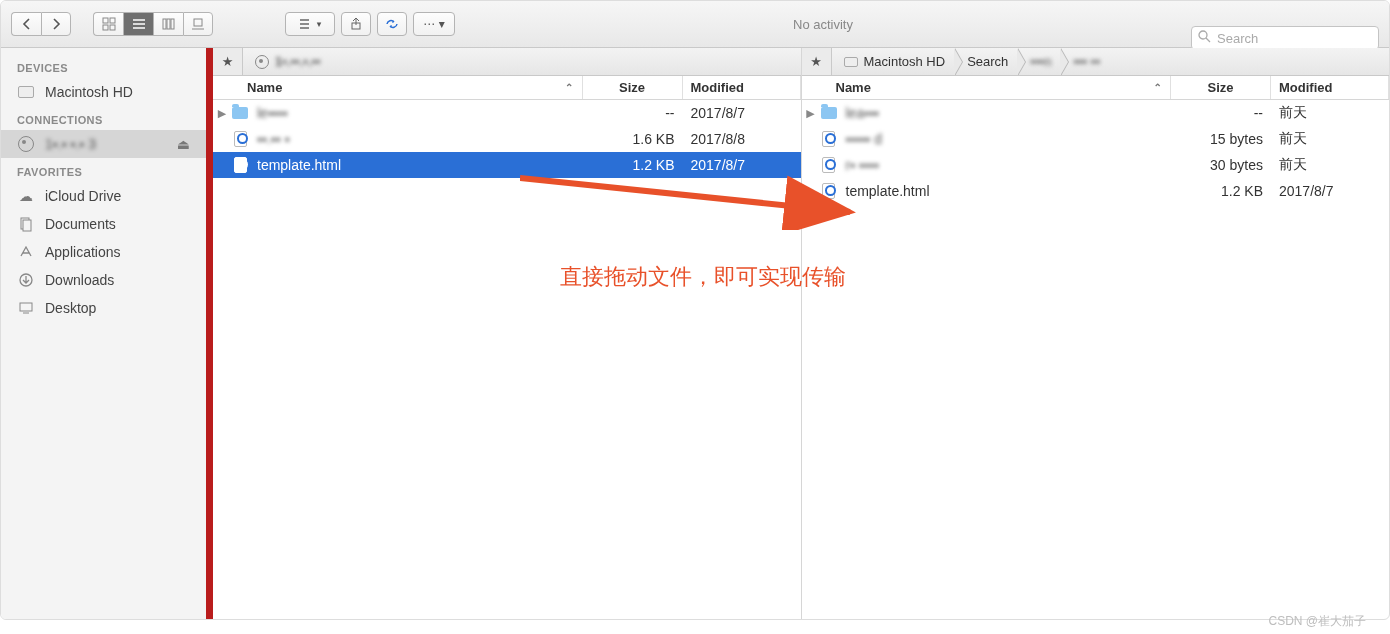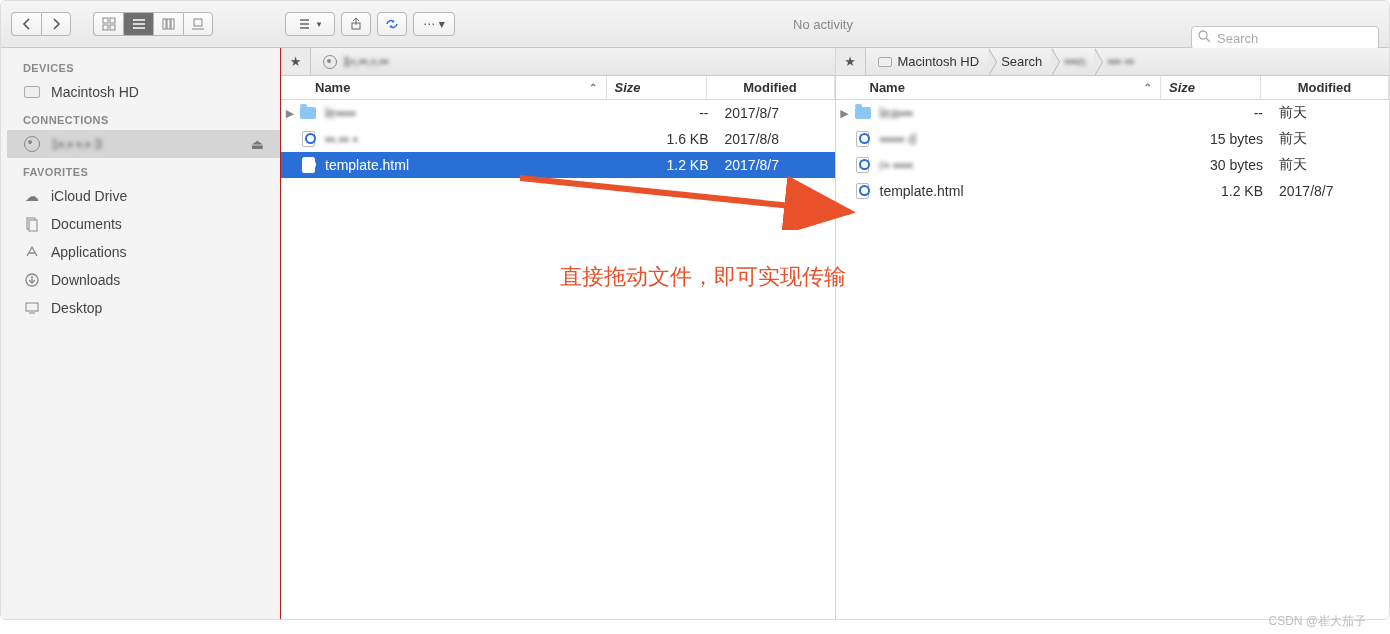--- a/index.html
+++ b/index.html
@@ -15,21 +15,21 @@
   .seg .tb-btn:first-child { border-radius: 4px 0 0 4px; }
   .seg .tb-btn:last-child { border-radius: 0 4px 4px 0; border-right-width: 1px; }
   .seg .tb-btn.active { background: #6f6f6f; color: #fff; }
   .flex { flex: 1; }
   .tb-title { font-size: 13px; color: #888; }
   .search { width: 188px; height: 24px; border: 1px solid #c4c4c4; border-radius: 4px; background: #fff; display: flex; align-items: center; padding: 0 6px; gap: 6px; color: #aaa; font-size: 13px; margin-top: 28px; }
 
   .body { flex: 1; display: flex; min-height: 0; }
 
   
-  .sidebar { width: 280px; background: #f4f4f4; border-right: 1px solid #b91c1c; padding-top: 6px; font-size: 14px; color: #444; padding-left: 6px; }
+  .sidebar { width: 212px; background: #f4f4f4; border-right: 7px solid #b91c1c; padding-top: 6px; font-size: 14px; color: #444; }
   .sb-sec { font-size: 11px; font-weight: 600; color: #8a8a8a; padding: 8px 16px 4px; letter-spacing: 0.4px; }
   .sb-item { display: flex; align-items: center; gap: 10px; padding: 4px 16px; height: 28px; }
   .sb-item.sel { background: #d6d6d6; }
   .sb-eject { margin-left: auto; color: #777; }
   .sb-icon { width: 18px; height: 18px; display: flex; align-items: center; justify-content: center; color: #7a7a7a; }
 
   
   .pane { flex: 1; display: flex; flex-direction: column; border-right: 1px solid #d6d6d6; min-width: 0; }
   .pane:last-child { border-right: none; }
 
@@ -38,22 +38,22 @@
   .crumb { display: flex; align-items: center; gap: 6px; padding: 0 10px 0 12px; height: 100%; position: relative; color: #333; white-space: nowrap; }
   .crumb::after { content: ""; position: absolute; right: -7px; top: 0; width: 0; height: 0; border-top: 14px solid transparent; border-bottom: 14px solid transparent; border-left: 8px solid #e9e9e9; z-index: 2; }
   .crumb::before { content: ""; position: absolute; right: -8px; top: 0; width: 0; height: 0; border-top: 14px solid transparent; border-bottom: 14px solid transparent; border-left: 8px solid #b8b8b8; z-index: 1; }
   .crumb:last-child::after, .crumb:last-child::before { display: none; }
   .star { width: 30px; display: flex; align-items: center; justify-content: center; color: #555; border-right: 1px solid #c9c9c9; height: 100%; background: #ebebeb; }
 
   
   .cols { height: 24px; display: flex; border-bottom: 1px solid #d6d6d6; font-size: 13px; font-weight: 600; color: #333; background: #fff; }
   .col { padding: 0 8px; display: flex; align-items: center; border-right: 1px solid #e0e0e0; }
   .col.name { flex: 1; padding-left: 34px; text-align: right; }
-  .col.size { width: 100px; justify-content: flex-start; font-style: italic; }
-  .col.mod { width: 128px; justify-content: center; }
+  .col.size { width: 100px; justify-content: center; }
+  .col.mod { width: 118px; }
   .col .sort { margin-left: auto; font-size: 10px; color: #777; }
 
   
   .rows { flex: 1; overflow: auto; font-size: 14px; color: #333; position: relative; }
   .row { height: 26px; display: flex; align-items: center; }
   .row .exp { width: 18px; text-align: center; color: #888; font-size: 11px; }
   .row .ficon { width: 18px; height: 18px; margin-right: 6px; display: flex; align-items: center; justify-content: center; }
   .row .fname { flex: 1; padding-left: 2px; white-space: nowrap; overflow: hidden; }
   .row .fsize { width: 100px; text-align: right; padding-right: 8px; }
   .row .fmod { width: 118px; padding-left: 8px; }

